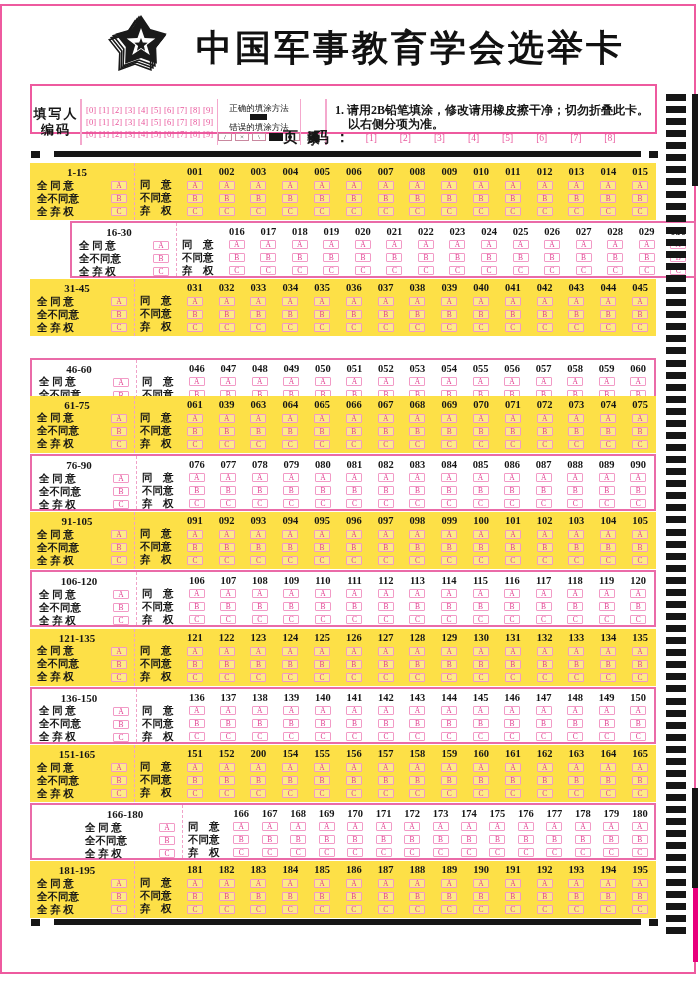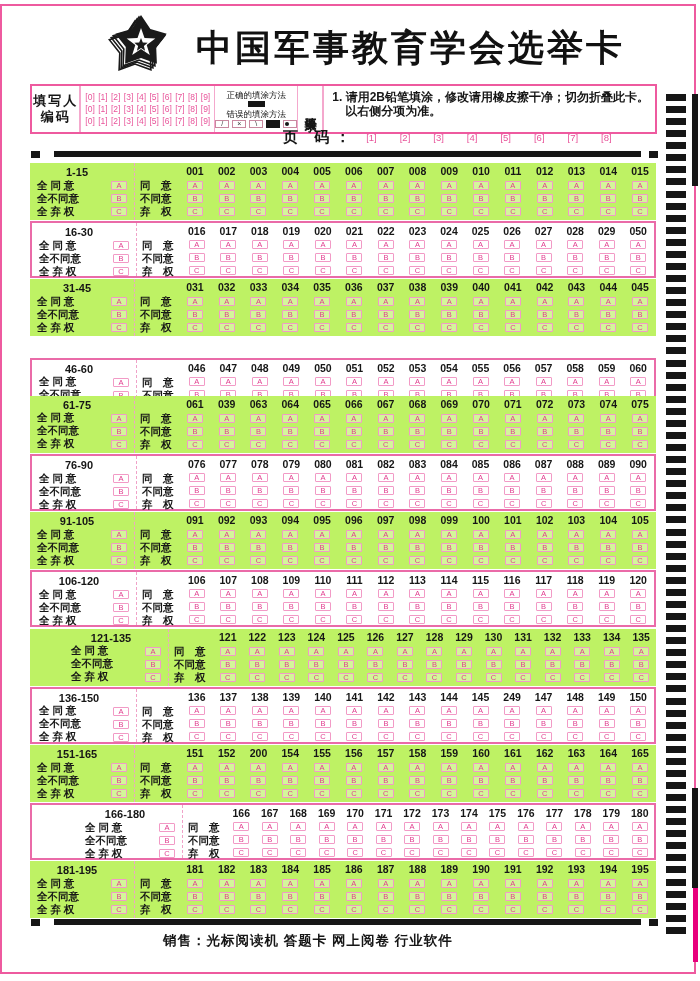--- a/index.html
+++ b/index.html
@@ -1,27 +1,27 @@
 <!DOCTYPE html>
 <html><head>
 <meta charset="utf-8">
 <style>
   html,body{margin:0;padding:0;background:#ffffff;}
   #page{position:relative;width:700px;height:981px;background:#ffffff;overflow:hidden;
-        font-family:Liberation Sans, sans-serif;color:#161616;}
+        font-family:Liberation Serif, serif;color:#161616;}
   #card-border{position:absolute;left:0px;top:4px;width:692px;height:966px;
         border:2px solid #ee5a9f;pointer-events:none;}
   
   #logo{position:absolute;left:108px;top:14px;width:62px;height:62px;}
   #title{position:absolute;left:196px;top:24px;width:440px;font-size:36px;font-weight:bold;
         letter-spacing:3px;color:#111;white-space:nowrap;}
   
   #code-box{position:absolute;left:30px;top:84px;width:627px;height:50px;
         border:2px solid #ee5a9f;box-sizing:border-box;display:flex;background:#fff;}
-  .cb-sec{height:100%;box-sizing:border-box;}
+  .cb-sec{height:100%;box-sizing:border-box;margin-top:13px;}
   .cb-label{width:66px;border-right:2px solid #f4a8cd;display:flex;flex-direction:column;
         justify-content:center;align-items:center;font-size:13px;font-weight:bold;line-height:16px;letter-spacing:2px;}
   .cb-digits{width:178px;border-right:1px solid #f4a8cd;display:flex;flex-direction:column;
         justify-content:center;padding:0 4px;}
   .digit-row{display:flex;justify-content:space-between;line-height:12px;}
   .dcell{font-size:8.5px;color:#e8549a;letter-spacing:0px;}
   .cb-methods{width:92px;border-right:1px solid #f4a8cd;display:flex;flex-direction:column;
         align-items:center;justify-content:center;font-size:8.5px;line-height:10px;}
   .correct-bar{width:17px;height:6px;background:#161616;margin:1px 0 2px 0;}
   .wrong-row{display:flex;gap:3px;margin-top:1px;align-items:center;}
@@ -37,21 +37,21 @@
   
   #page-row{position:absolute;left:283px;top:128px;display:flex;align-items:center;}
   #page-label{font-size:15px;font-weight:bold;letter-spacing:6px;margin-right:10px;}
   #page-bubbles{display:flex;gap:23px;}
   .pcell{font-size:9.5px;color:#e8549a;}
   
   .hbar-sq{position:absolute;width:9px;height:7px;background:#161616;}
   .hbar-main{position:absolute;height:6px;background:#161616;}
   
   .block{position:absolute;left:30px;width:626px;height:57px;box-sizing:border-box;}
-  .block.pink{background:#bef264;}
+  .block.pink{background:#fde047;}
   .block.white{background:#ffffff;border:2px solid #ea6ba8;}
   .block-inner{display:flex;height:100%;}
   .block-left{width:104px;box-sizing:border-box;padding:2px 0 0 7px;}
   .range{font-size:11px;font-weight:bold;height:14px;line-height:14px;text-align:center;width:80px;}
   .srow{display:flex;align-items:center;height:13px;width:92px;}
   .srow-text{font-size:10.5px;font-weight:bold;white-space:pre;}
   .bubble{width:16px;height:9px;box-sizing:border-box;border:1px solid #f29ac6;border-radius:1px;
         font-size:7.5px;line-height:7px;text-align:center;color:#e13c8e;background:rgba(255,255,255,0.35);}
   .srow .bubble{margin-left:auto;margin-right:2px;}
   .block-right{flex:1;border-left:1px dashed #f0a2c8;display:flex;padding-top:2px;}
@@ -279,21 +279,21 @@
             </div>
             <div class="qcol">
               <div class="num">015</div>
               <div class="bubble">A</div>
               <div class="bubble">B</div>
               <div class="bubble">C</div>
             </div>
           </div>
         </div>
       </div>
-      <div class="block white" style="top: 221.2px;">
+      <div class="block white" style="top: 221.2px; margin-left: 40px;">
         <div class="block-inner">
           <div class="block-left">
             <div class="range">16-30</div>
             <div class="srow">
               <span class="srow-text">全 同 意</span>
               <span class="bubble">A</span>
             </div>
             <div class="srow">
               <span class="srow-text">全不同意</span>
               <span class="bubble">B</span>
@@ -1098,21 +1098,21 @@
             </div>
             <div class="qcol">
               <div class="num">120</div>
               <div class="bubble">A</div>
               <div class="bubble">B</div>
               <div class="bubble">C</div>
             </div>
           </div>
         </div>
       </div>
-      <div class="block pink" style="top: 628.6px; padding-left: 34px;">
+      <div class="block pink" style="top: 628.6px;">
         <div class="block-inner">
           <div class="block-left">
             <div class="range">121-135</div>
             <div class="srow">
               <span class="srow-text">全 同 意</span>
               <span class="bubble">A</span>
             </div>
             <div class="srow">
               <span class="srow-text">全不同意</span>
               <span class="bubble">B</span>
@@ -1300,21 +1300,21 @@
               <div class="bubble">B</div>
               <div class="bubble">C</div>
             </div>
             <div class="qcol">
               <div class="num">145</div>
               <div class="bubble">A</div>
               <div class="bubble">B</div>
               <div class="bubble">C</div>
             </div>
             <div class="qcol">
-              <div class="num">249</div>
+              <div class="num">146</div>
               <div class="bubble">A</div>
               <div class="bubble">B</div>
               <div class="bubble">C</div>
             </div>
             <div class="qcol">
               <div class="num">147</div>
               <div class="bubble">A</div>
               <div class="bubble">B</div>
               <div class="bubble">C</div>
             </div>
@@ -1689,21 +1689,20 @@
             </div>
           </div>
         </div>
       </div>
     </div>
 
   <div class="hbar-sq" style="left:31px;top:919px;"></div>
   <div class="hbar-main" style="left:54px;top:919px;width:587px;"></div>
   <div class="hbar-sq" style="left:649px;top:919px;"></div>
 
-  <div id="footer">销售：光标阅读机 答题卡 网上阅卷 行业软件</div>
 
   <div id="right-marks">
       <div class="tmark" style="top: 94px;"></div>
       <div class="tmark" style="top: 106.07px;"></div>
       <div class="tmark" style="top: 118.14px;"></div>
       <div class="tmark" style="top: 130.21px;"></div>
       <div class="tmark" style="top: 142.28px;"></div>
       <div class="tmark" style="top: 154.35px;"></div>
       <div class="tmark" style="top: 166.42px;"></div>
       <div class="tmark" style="top: 178.49px;"></div>

